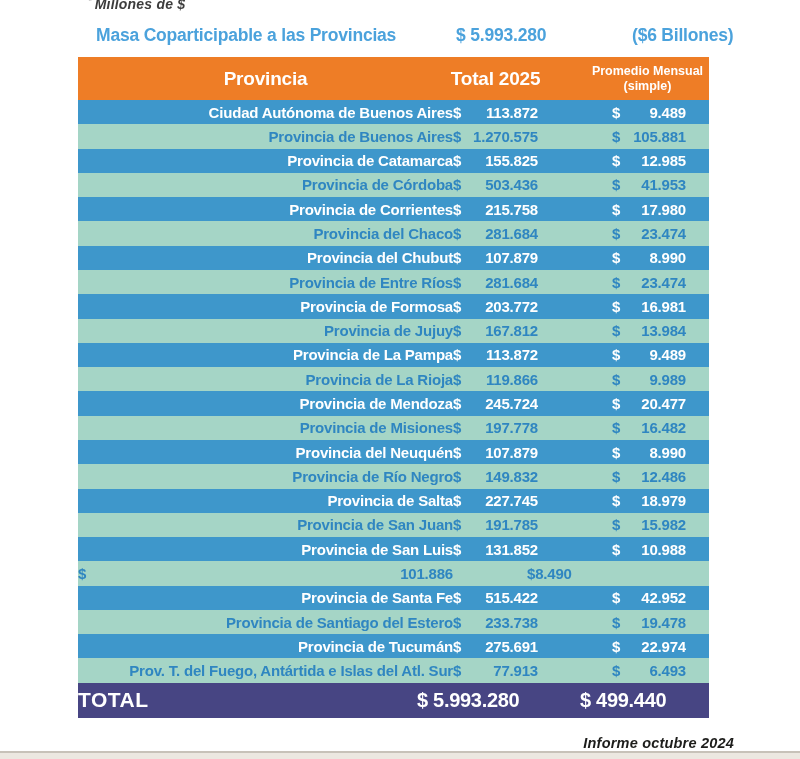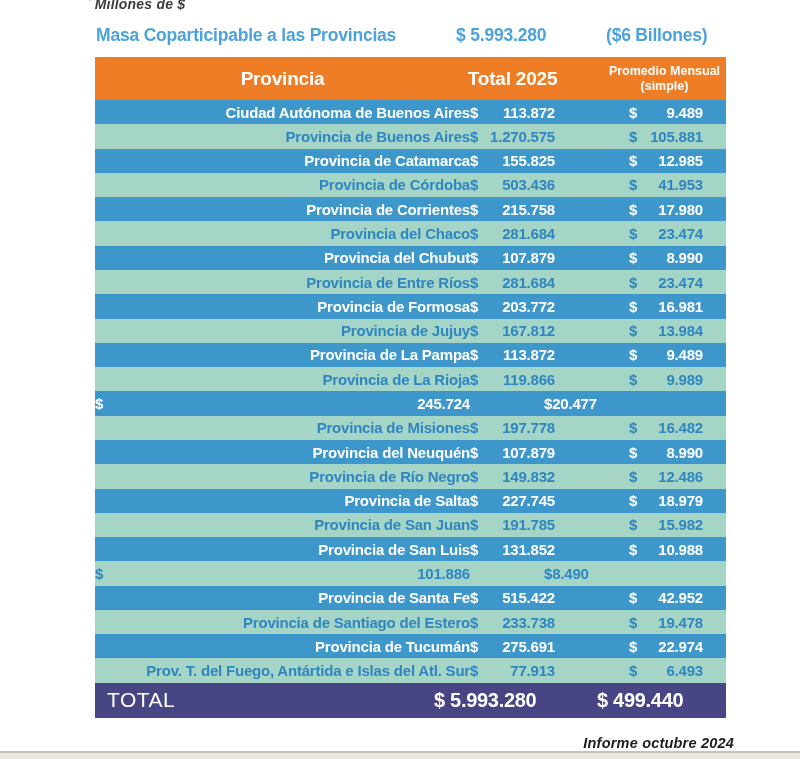--- a/index.html
+++ b/index.html
@@ -18,24 +18,24 @@
     font-weight:700;color:var(--footnote-gray);letter-spacing:.2px;
   }
   .footnote-top .sup{font-size:9px;vertical-align:super;margin-right:3px;}
   .summary-line{position:absolute;top:25px;left:0;width:800px;height:22px;}
   .summary-line span{
     position:absolute;font-weight:700;color:var(--title-blue);
     font-size:17.5px;white-space:nowrap;letter-spacing:-0.2px;
   }
   .summary-label{left:96px;}
   .summary-value{left:456px;}
-  .summary-note{left:606px;}
+  .summary-note{left:632px;}
 
   .coparticipacion-table{
-    position:absolute;left:95px;top:57px;width:631px;
+    position:absolute;left:78px;top:57px;width:631px;
   }
   .thead{
     background:var(--header-orange);height:43px;display:grid;
     grid-template-columns:375px 85px 1fr;align-items:center;color:#fff;
   }
   .th{display:flex;justify-content:center;align-items:center;text-align:center;
       font-weight:700;white-space:nowrap;}
   .th-provincia{font-size:19px;letter-spacing:-0.2px;}
   .th-total{font-size:19px;overflow:visible;letter-spacing:-0.2px;}
   .th-promedio{font-size:12.5px;line-height:1.18;padding-left:48px;white-space:normal;
@@ -47,21 +47,21 @@
   }
   .trow:nth-child(odd){background:var(--row-blue);color:#ffffff;}
   .trow:nth-child(even){background:var(--row-teal);color:var(--text-blue);}
   .cell-name{padding-left:9px;white-space:nowrap;overflow:hidden;text-align:right;}
   .cell-money{display:flex;justify-content:space-between;align-items:center;}
   .cell-avg{padding-left:74px;padding-right:23px;}
   .trow-total{
     background:var(--total-indigo);color:#ffffff;height:35px;display:grid;
     grid-template-columns:339px 122px 1fr;align-items:center;
   }
-  .total-label{padding-left:12px;font-size:21px;font-weight:400;letter-spacing:.5px;}
+  .total-label{font-size:21px;font-weight:700;letter-spacing:.5px;}
   .total-money{display:flex;justify-content:space-between;align-items:center;
       font-size:20px;font-weight:700;letter-spacing:-0.3px;}
   .total-avg{padding-left:41px;padding-right:0;}
   .footer-note{
     position:absolute;top:735px;right:66px;font-size:14.5px;font-style:italic;
     font-weight:600;color:var(--footer-black);letter-spacing:.2px;
   }
   .bottom-band{
     position:absolute;left:0;top:751px;width:800px;height:8px;
     background:#ece8e1;border-top:2px solid #c7c2b9;
@@ -224,20 +224,21 @@
       <span>$</span>
       <span>119.866</span>
     </div>
     <div class="cell-money cell-avg">
       <span>$</span>
       <span>9.989</span>
     </div>
   </div>
 
   <div class="trow">
+    <div class="cell-name">Provincia de Mendoza</div>
     <div class="cell-money">
       <span>$</span>
       <span>245.724</span>
     </div>
     <div class="cell-money cell-avg">
       <span>$</span>
       <span>20.477</span>
     </div>
   </div>
 

